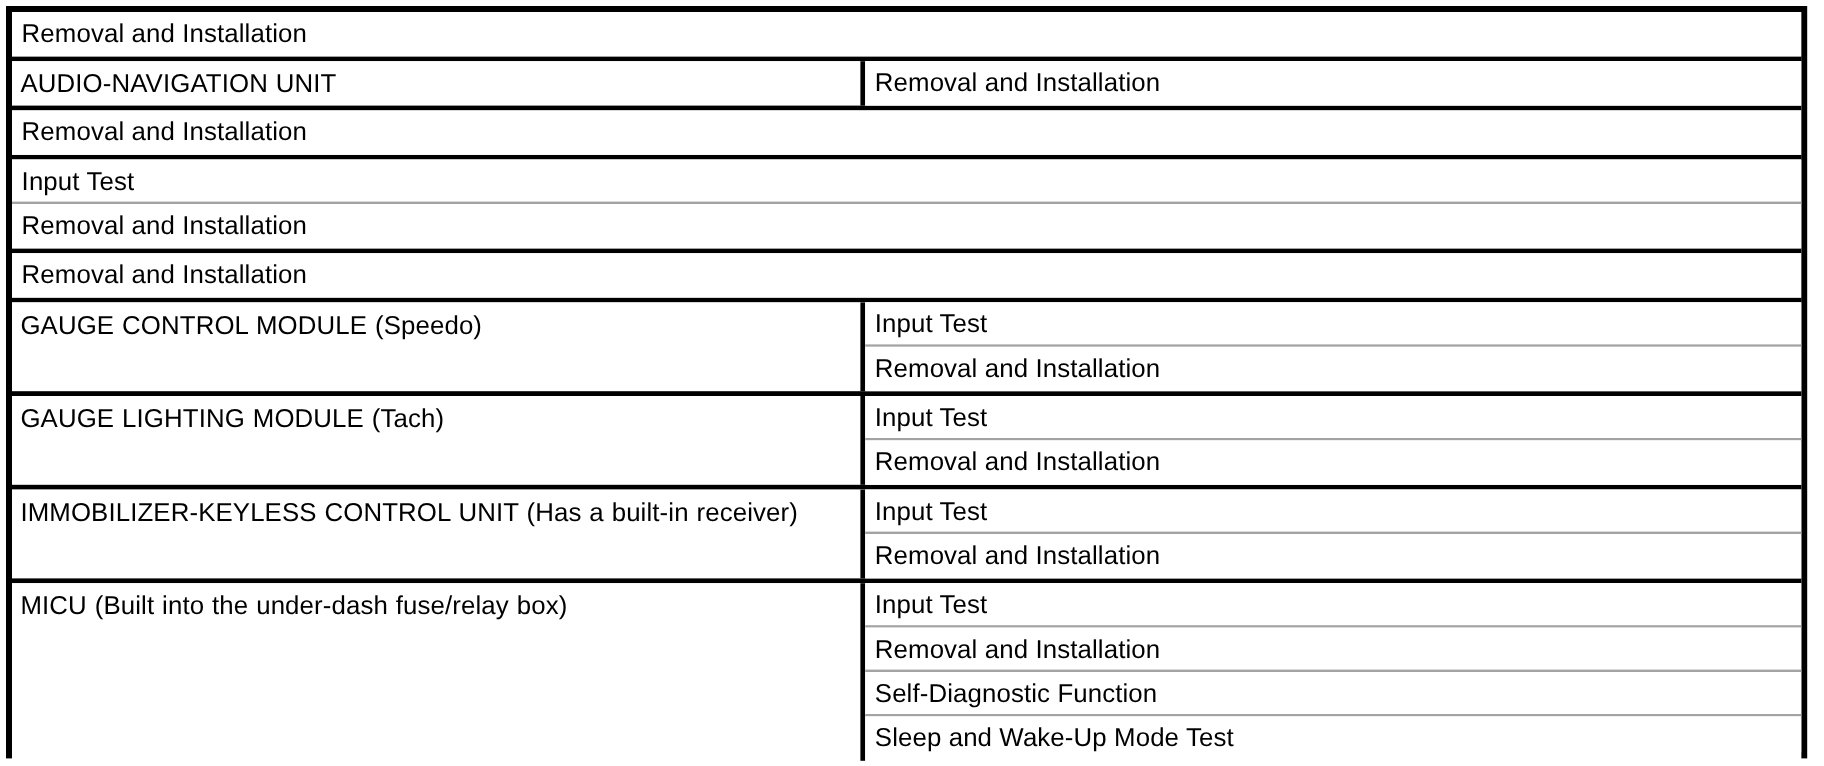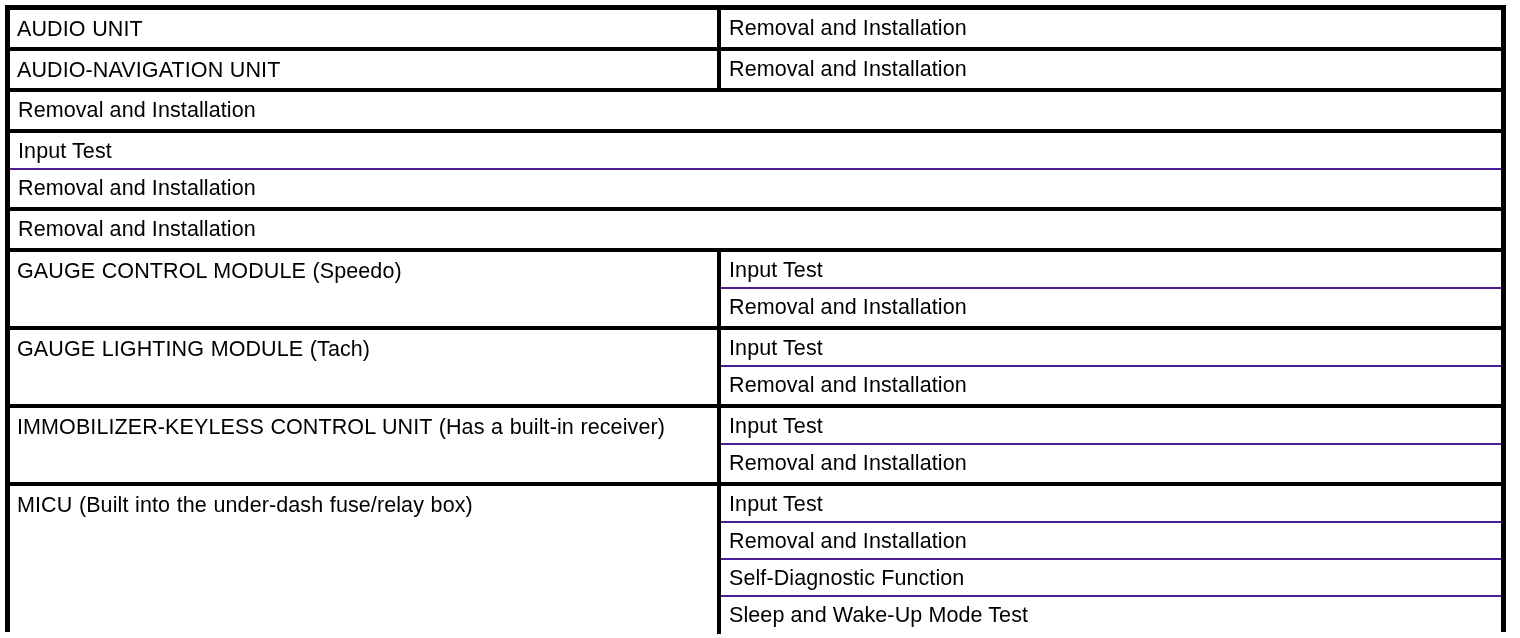--- a/index.html
+++ b/index.html
@@ -74,21 +74,21 @@
     flex: 1 1 auto;
     box-sizing: border-box;
     display: flex;
     flex-direction: column;
   }
 
   .procedure-row {
     box-sizing: border-box;
     height: 37px;
     min-height: 37px;
-    border-bottom: 2px solid #4c1d95;
+    border-bottom: 2px solid #a3a3a3;
     padding: 3px 0 0 8px;
     display: block;
     background: #ffffff;
   }
   .procedure-row:last-child {
     border-bottom: none;
   }
 
   .procedure-label {
     font-size: 21.5px;
@@ -100,23 +100,20 @@
 
   
 </style>
 </head>
 <body>
 
 <div class="page">
   <div class="index-table">
     <div class="table-body">
         <div class="group">
-          <div class="component-cell">
-            <div class="component-label">AUDIO UNIT</div>
-          </div>
           <div class="procedures-cell">
             <div class="procedure-row">
               <span class="procedure-label">Removal and Installation</span>
             </div>
           </div>
         </div>
         <div class="group">
           <div class="component-cell">
             <div class="component-label">AUDIO-NAVIGATION UNIT</div>
           </div>

